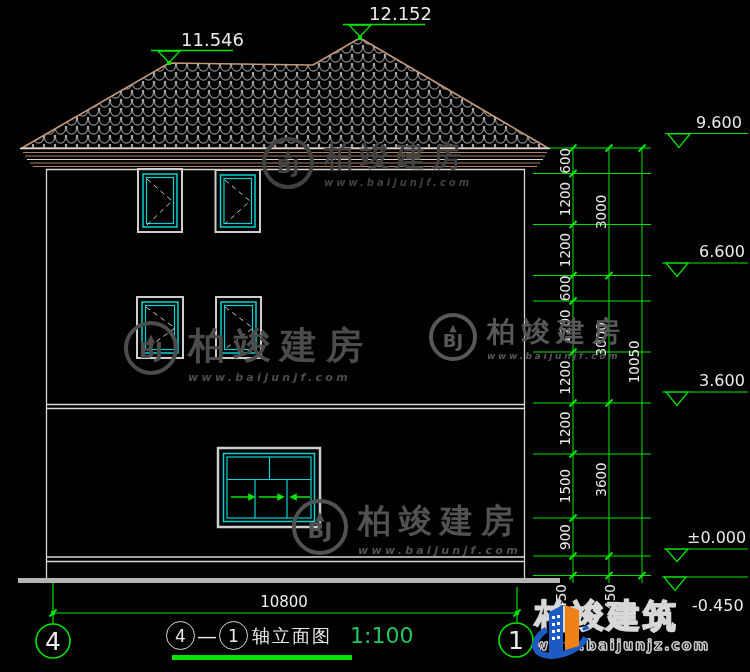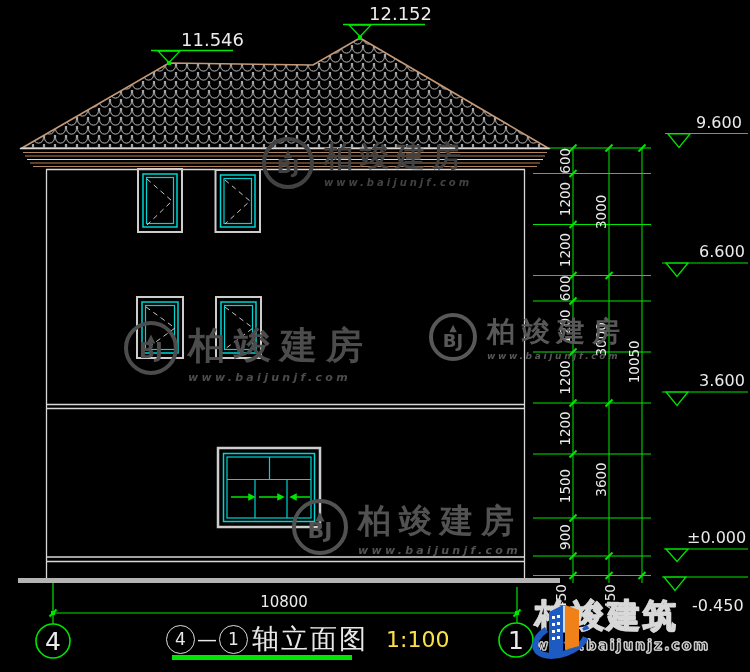--- a/index.html
+++ b/index.html
@@ -16,22 +16,22 @@
   .wm-bj{line-height:.95;}
   .wm-txt{margin-left:10px;}
   .wm-brand{font-weight:bold;white-space:nowrap;}
   .wm-url{font-weight:bold;white-space:nowrap;letter-spacing:.3em;font-style:italic;}
 
   
   .title-bar{position:absolute;left:166px;top:621px;display:flex;align-items:center;color:#e8e8e8;}
   .circ{width:27px;height:27px;border:1.6px solid #dcdcdc;border-radius:50%;display:flex;
         align-items:center;justify-content:center;font-size:17px;flex:0 0 auto;}
   .t-sep{font-size:20px;margin:0 2px;}
-  .t-label{font-size:27px;letter-spacing:2px;margin-left:4px;white-space:nowrap;}
-  .t-scale{font-size:22px;color:#fde047;margin-left:18px;}
+  .t-label{font-size:18px;letter-spacing:2px;margin-left:4px;white-space:nowrap;}
+  .t-scale{font-size:22px;color:#22c55e;margin-left:18px;}
   .t-underline{position:absolute;left:172px;top:655px;width:180px;height:5px;background:#00e600;}
 
   
   .flogo{position:absolute;left:531px;top:596px;display:flex;align-items:flex-start;}
   .flogo-txt{margin-left:4px;}
   .fl-brand{font-size:33px;font-weight:bold;letter-spacing:3px;color:#111;line-height:1.2;
             -webkit-text-stroke:1.4px #d8d8d8;
             text-shadow:1px 0 #9a9a9a,-1px 0 #9a9a9a,0 1px #9a9a9a,0 -1px #9a9a9a;white-space:nowrap;}
   .fl-url{font-size:14px;font-weight:bold;letter-spacing:2px;color:#111;margin-top:1px;
           -webkit-text-stroke:1px #d8d8d8;

